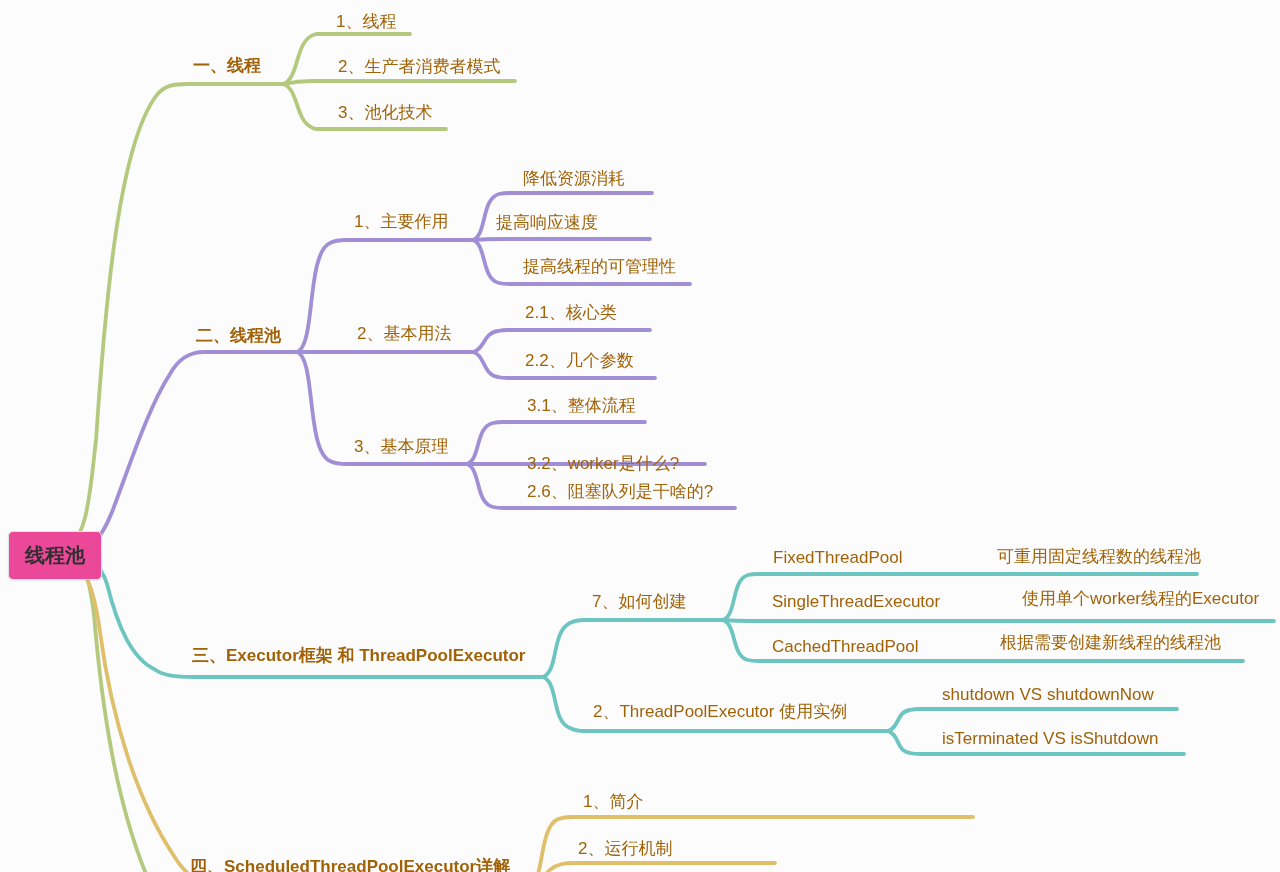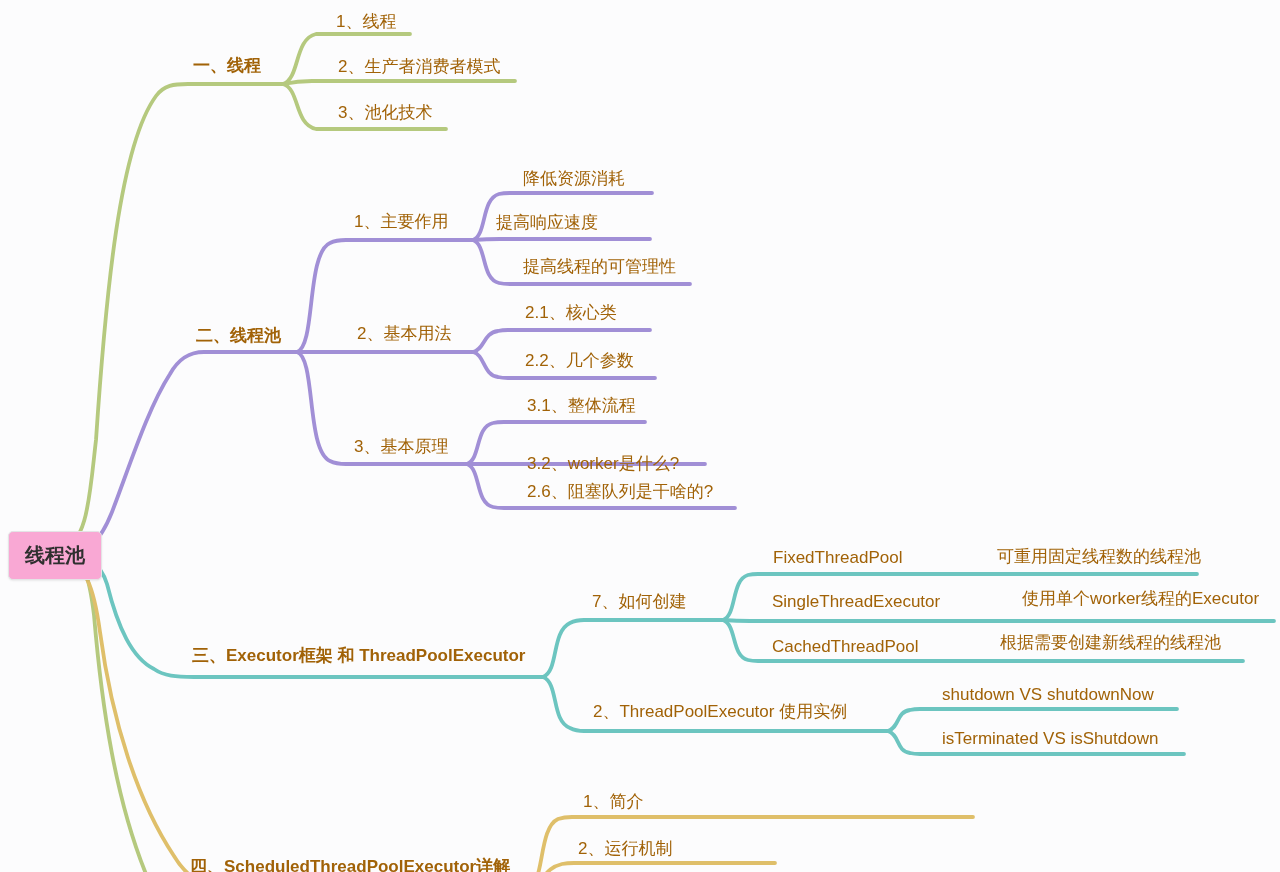--- a/index.html
+++ b/index.html
@@ -10,21 +10,21 @@
   }
   svg.wires{position:absolute;left:0;top:0;z-index:1;}
   .line{fill:none;stroke-width:3.8;stroke-linecap:round;stroke-linejoin:round;}
   .lbl{
     position:absolute;white-space:nowrap;z-index:2;
     font-size:17px;color:#a16207;line-height:20px;cursor:default;
   }
   .lvl1{font-weight:700;}
   .root-box{
     position:absolute;left:8px;top:531px;width:92px;height:47px;z-index:3;
-    background:#f9a8d4;border:1px solid #e4e4e6;border-radius:5px;
+    background:#ec4899;border:1px solid #e4e4e6;border-radius:5px;
     box-shadow:0 1px 2px rgba(0,0,0,0.08);
     display:flex;align-items:center;justify-content:center;
     font-size:20px;font-weight:700;color:#2f2f2f;
   }
 </style>
 </head>
 <body>
 
 <div class="canvas">
 

